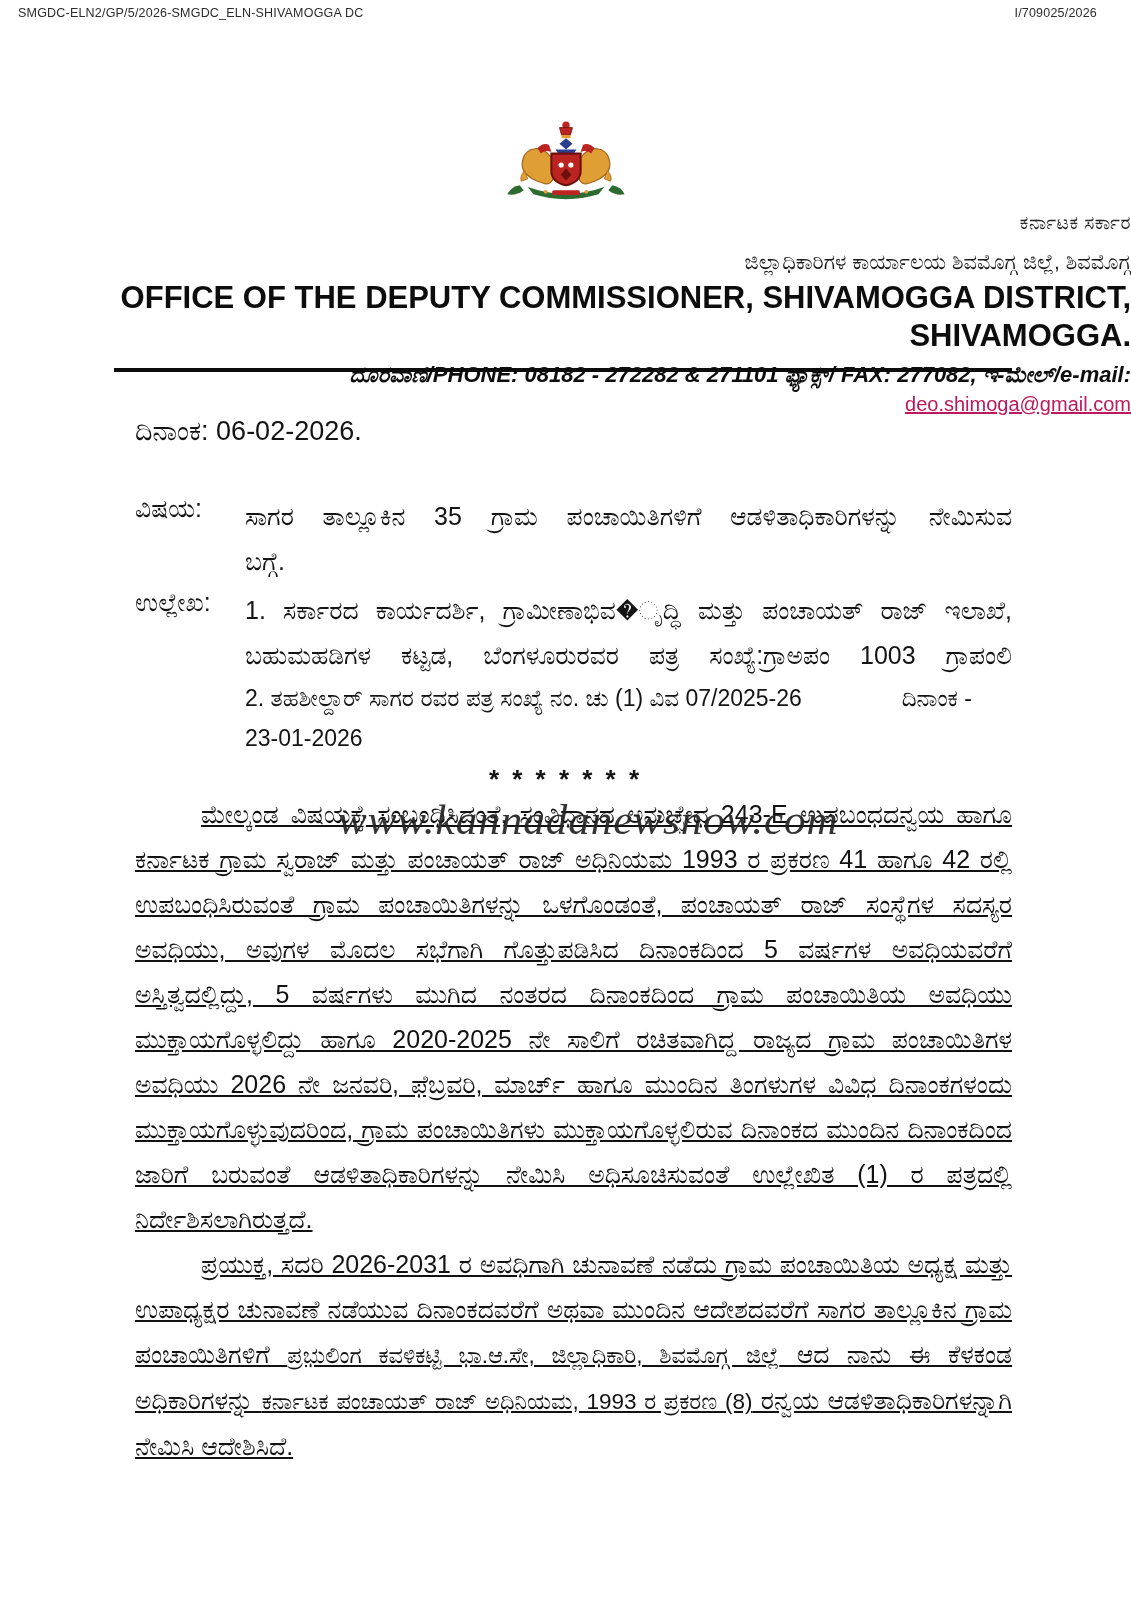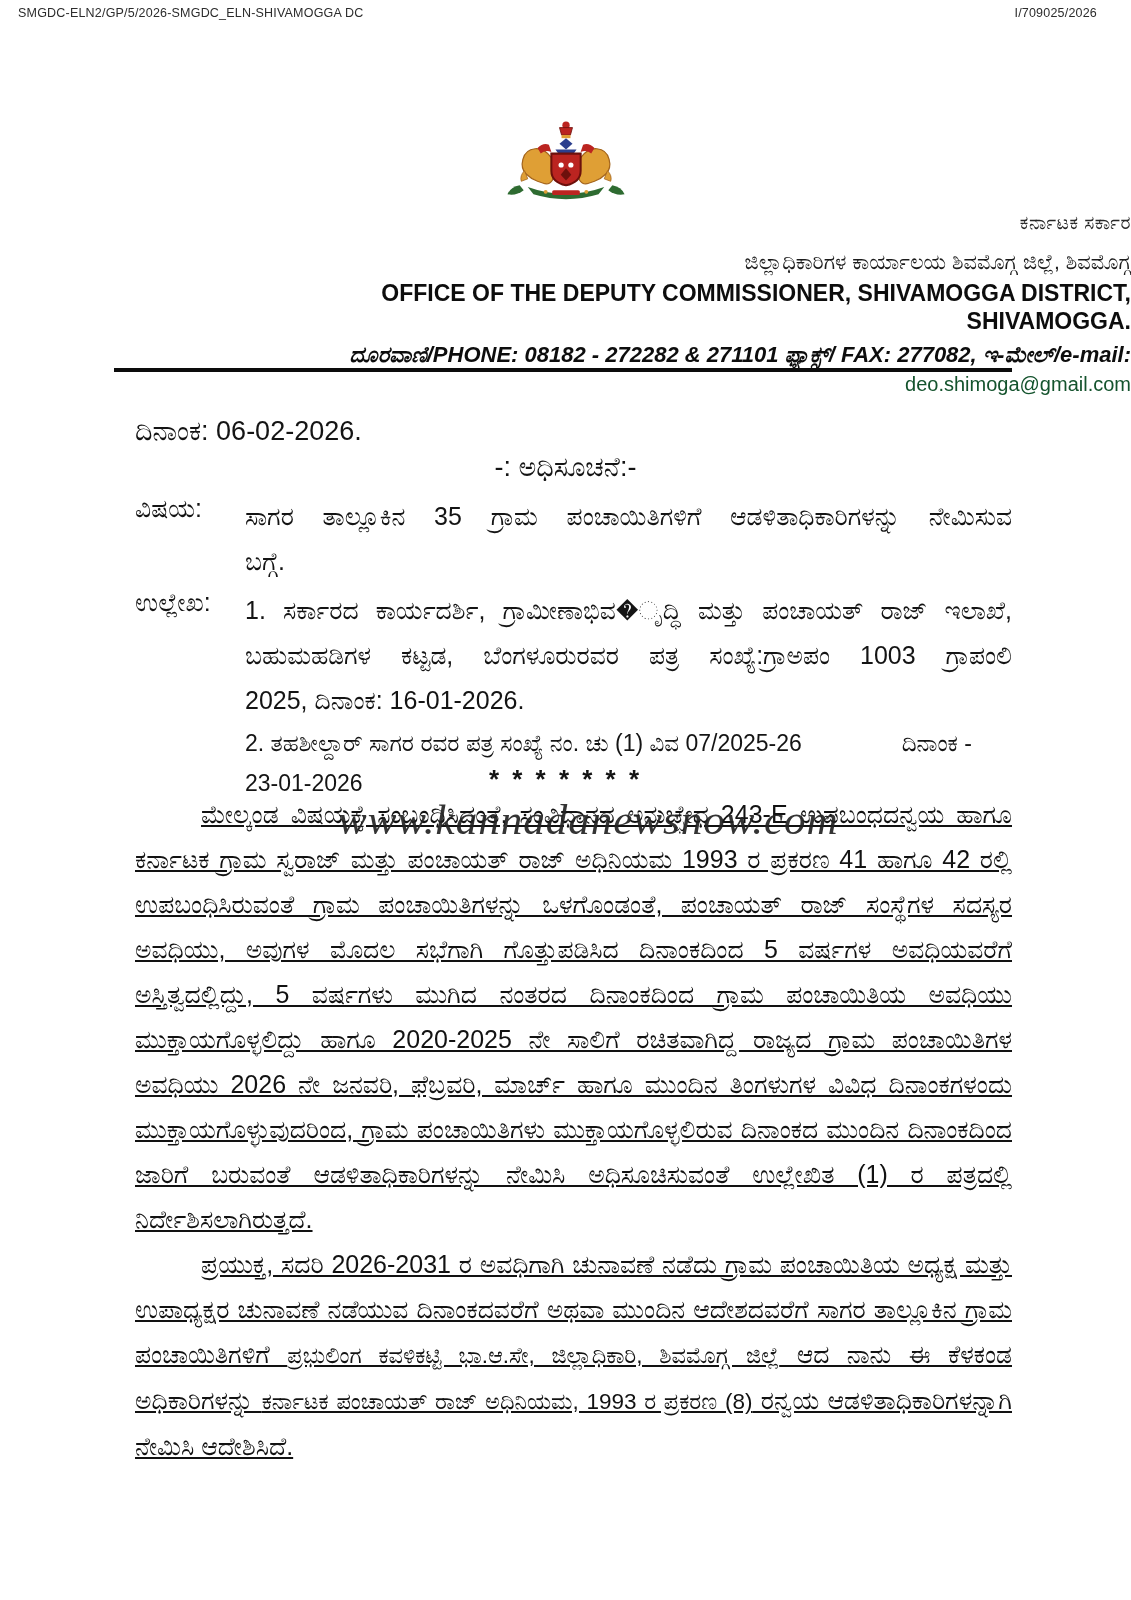--- a/index.html
+++ b/index.html
@@ -16,24 +16,24 @@
   .topbar {
     position:absolute; top:6px; left:18px; right:34px;
     display:flex; justify-content:space-between;
     font-size:12.5px; color:#2c2c2c; letter-spacing:0.2px;
   }
   
   .letterhead { position:absolute; top:120px; left:0; width:100%; text-align:right; }
   .emblem { display:block; margin:0 auto; }
   .emblem-caption { font-size:19px; color:#262626; margin-top:2px; letter-spacing:0.5px; }
   .office-kn { font-size:21px; margin-top:16px; color:#1c1c1c; }
-  .office-en { font-size:23px; font-weight:700; margin-top:5px; line-height:1.22; color:#0d0d0d; }
+  .office-en { font-size:31px; font-weight:700; margin-top:5px; line-height:1.22; color:#0d0d0d; }
   .contact-line { font-size:22px; font-weight:700; font-style:italic; margin-top:7px; color:#0d0d0d;padding-left:38px; }
   .email-line { font-size:20px; margin-top:5px; }
-  .email-link { color:#14532d; cursor:pointer; }
+  .email-link { color:#be185d; text-decoration:underline; cursor:pointer; }
   
   .rule { position:absolute; top:368px; left:114px; width:898px; border-top:4px solid #0c0c0c; }
   
   .num-line  { position:absolute; top:378px; left:135px; font-size:29px; }
   .date-line { position:absolute; top:416px; left:135px; font-size:27px; }
   .notif-title { position:absolute; top:452px; left:0; width:100%; text-align:center; font-size:27px; font-weight:500; }
   
   .labeled-row { position:absolute; left:135px; width:877px; display:flex; }
   .row-label { width:110px; flex:0 0 110px; font-size:25px; }
   .row-content { flex:1; font-size:25px; }
@@ -114,36 +114,34 @@
     </div>
     <div class="contact-line">ದೂರವಾಣಿ/PHONE: 08182 - 272282  &amp;  271101  ಫ್ಯಾಕ್ಸ್/ FAX: 277082, ಇ-ಮೇಲ್/e-mail:</div>
     <div class="email-line">
       <a class="email-link">deo.shimoga@gmail.com</a>
     </div>
   </div>
 
   <div class="rule"></div>
 
   <div class="date-line">ದಿನಾಂಕ: 06-02-2026.</div>
-  <div class="notif-title">-: ಅಧಿಸೂಚನೆ:-</div>
 
   <div class="labeled-row subject-block">
     <div class="row-label">ವಿಷಯ:</div>
     <div class="row-content">
       <div class="jline">ಸಾಗರ ತಾಲ್ಲೂಕಿನ 35 ಗ್ರಾಮ ಪಂಚಾಯಿತಿಗಳಿಗೆ ಆಡಳಿತಾಧಿಕಾರಿಗಳನ್ನು ನೇಮಿಸುವ</div>
       <div class="nline">ಬಗ್ಗೆ.</div>
     </div>
   </div>
 
   <div class="labeled-row ref-block">
     <div class="row-label">ಉಲ್ಲೇಖ:</div>
     <div class="row-content">
       <div class="jline">1. ಸರ್ಕಾರದ ಕಾರ್ಯದರ್ಶಿ, ಗ್ರಾಮೀಣಾಭಿವ�ೃದ್ಧಿ ಮತ್ತು ಪಂಚಾಯತ್ ರಾಜ್ ಇಲಾಖೆ,</div>
       <div class="jline">ಬಹುಮಹಡಿಗಳ ಕಟ್ಟಡ, ಬೆಂಗಳೂರುರವರ ಪತ್ರ ಸಂಖ್ಯೆ:ಗ್ರಾಅಪಂ 1003 ಗ್ರಾಪಂಲಿ</div>
-      <div class="nline">2025,  ದಿನಾಂಕ: 16-01-2026.</div>
       <div class="nline ref2 ref2-l1">
         <span>2. ತಹಶೀಲ್ದಾರ್ ಸಾಗರ ರವರ ಪತ್ರ ಸಂಖ್ಯೆ ನಂ. ಚು (1) ವಿವ 07/2025-26</span>
         <span class="ref2-date">ದಿನಾಂಕ -</span>
       </div>
       <div class="nline ref2">23-01-2026</div>
     </div>
   </div>
 
   <div class="separator">* * * * * * *</div>
 

